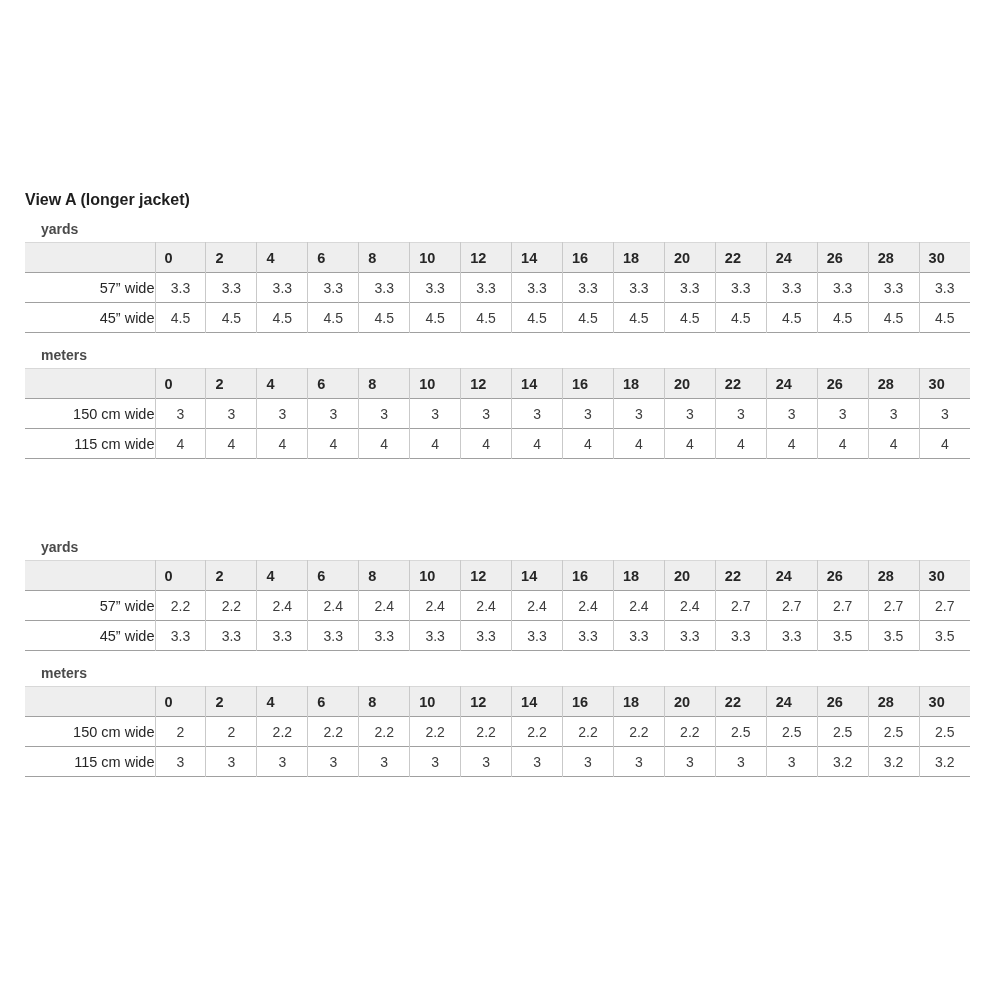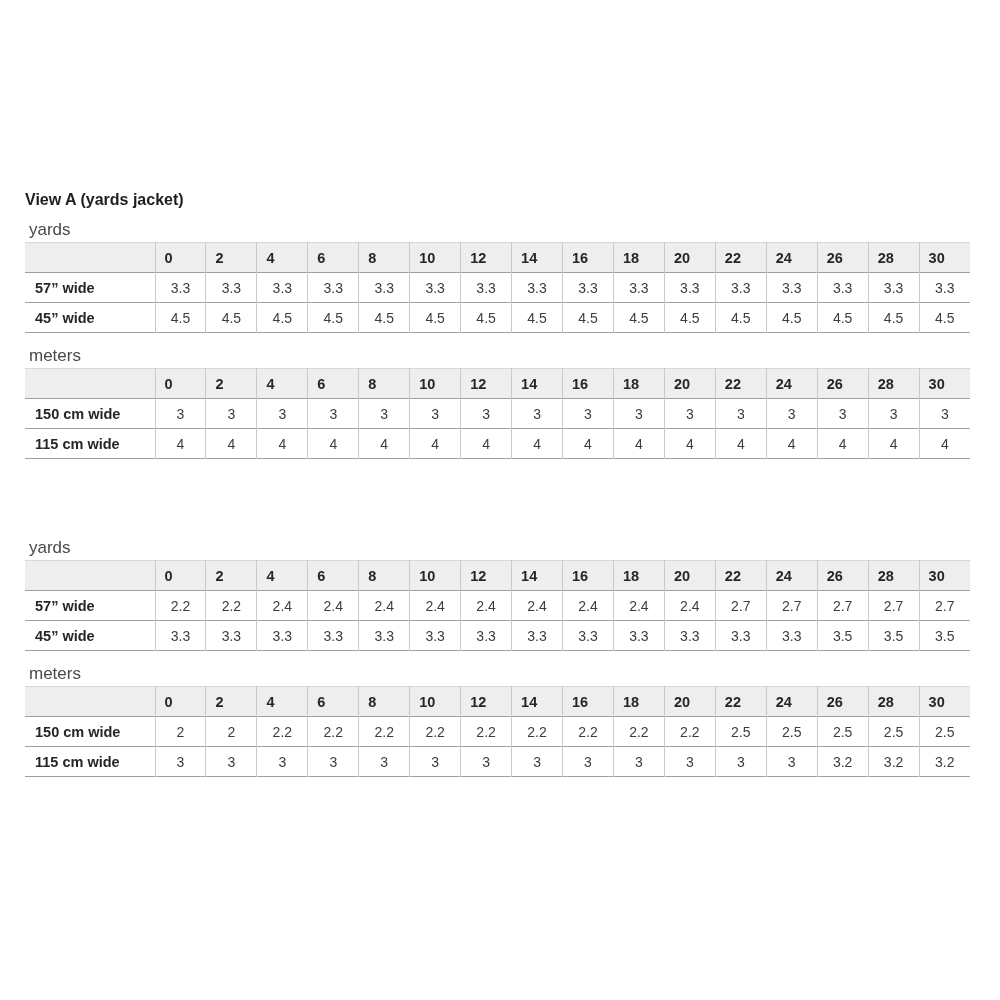--- a/index.html
+++ b/index.html
@@ -20,24 +20,25 @@
   }
   .view-section.view-b { padding-top: 66px; }
   .section-title {
     font-size: 16px;
     line-height: 18px;
     font-weight: 700;
     color: var(--title-color, #1e1e1e);
     margin: 0 0 13px 0;
   }
   .unit-label {
-    font-size: 17px;
+    font-size: 14px;
     line-height: 15px;
     color: var(--label-color, #4a4a4a);
-    margin: 0 0 5px 4px;
+    margin: 0 0 5px 16px;
+    font-weight: bold;
   }
   table.size-table {
     border-collapse: collapse;
     table-layout: fixed;
     width: 945px;
     margin: 0 0 15px 0;
     border-top: 1px solid var(--border-top-color, #d8d8d8);
     border-bottom: 1px solid var(--border-row-color, #a0a0a0);
   }
   table.size-table thead tr {
@@ -62,35 +63,35 @@
     border-left: none;
   }
   table.size-table th {
     text-align: left;
     padding-left: 9px;
     font-size: 14.5px;
     font-weight: 700;
     color: var(--strong-color, #262626);
   }
   table.size-table td.row-label {
-    text-align: left;
+    text-align: right;
     padding-left: 10px;
     font-size: 14.5px;
-    font-weight: 700;
+    font-weight: 400;
     color: var(--strong-color, #262626);
   }
   col.label-col { width: 130px; }
 </style>
 </head>
 <body>
 
 <div class="content">
 
   <section class="view-section view-a">
-    <h2 class="section-title">View A (yards jacket)</h2>
+    <h2 class="section-title">View A (longer jacket)</h2>
 
     <div class="unit-label">yards</div>
     <table class="size-table">
       <colgroup>
           <col class="label-col">
           <col span="16">
         </colgroup>
       <thead>
           <tr>
             <th></th>

